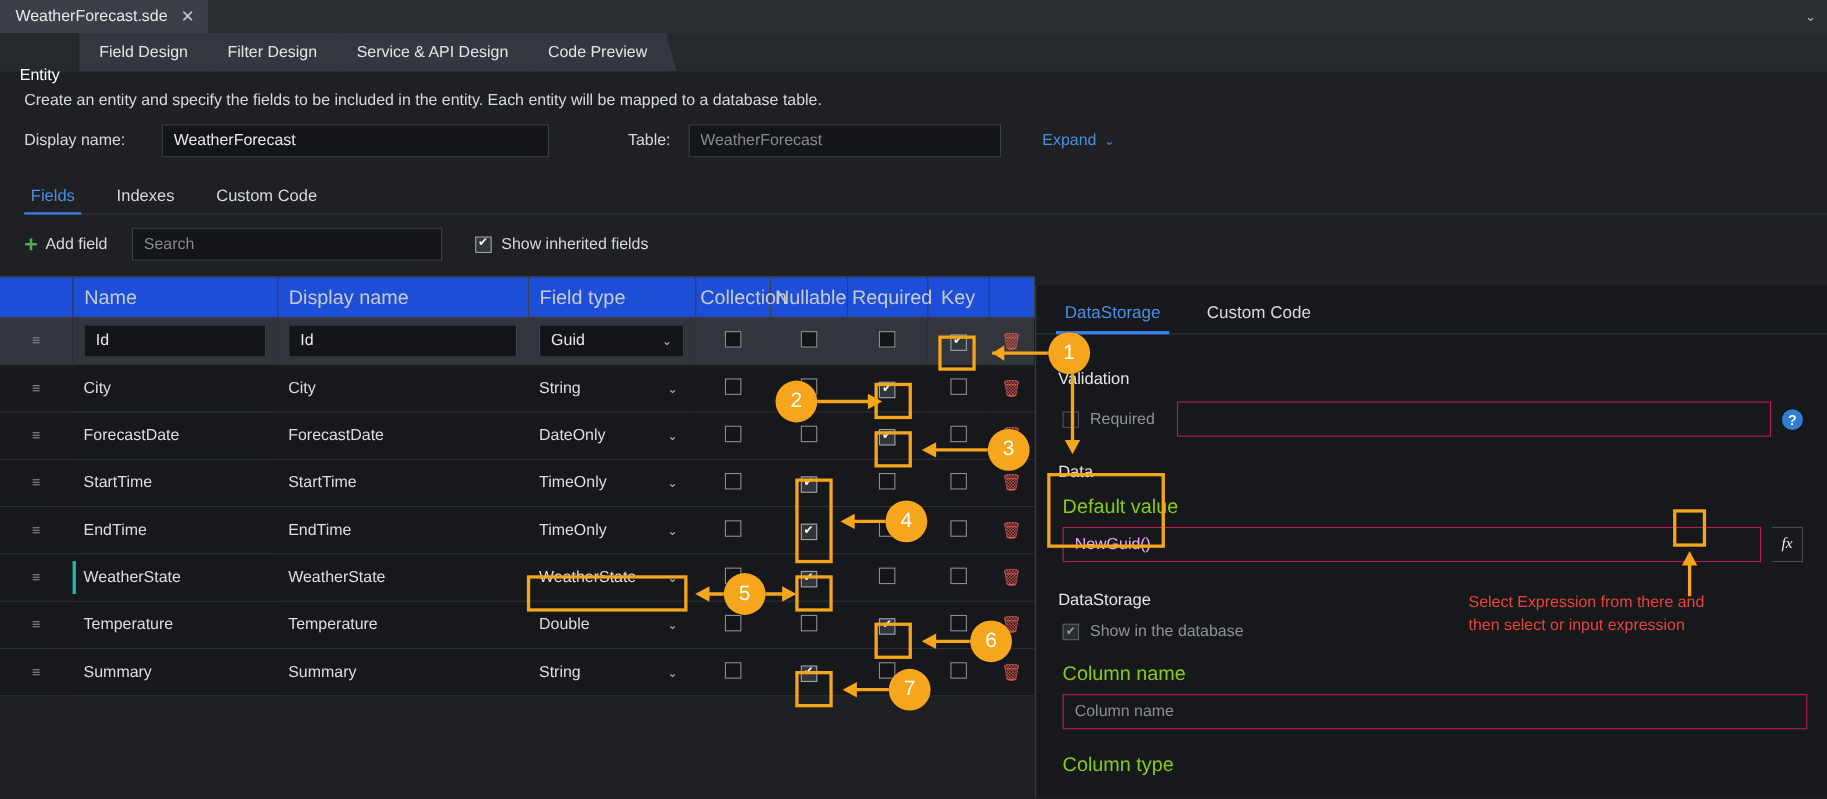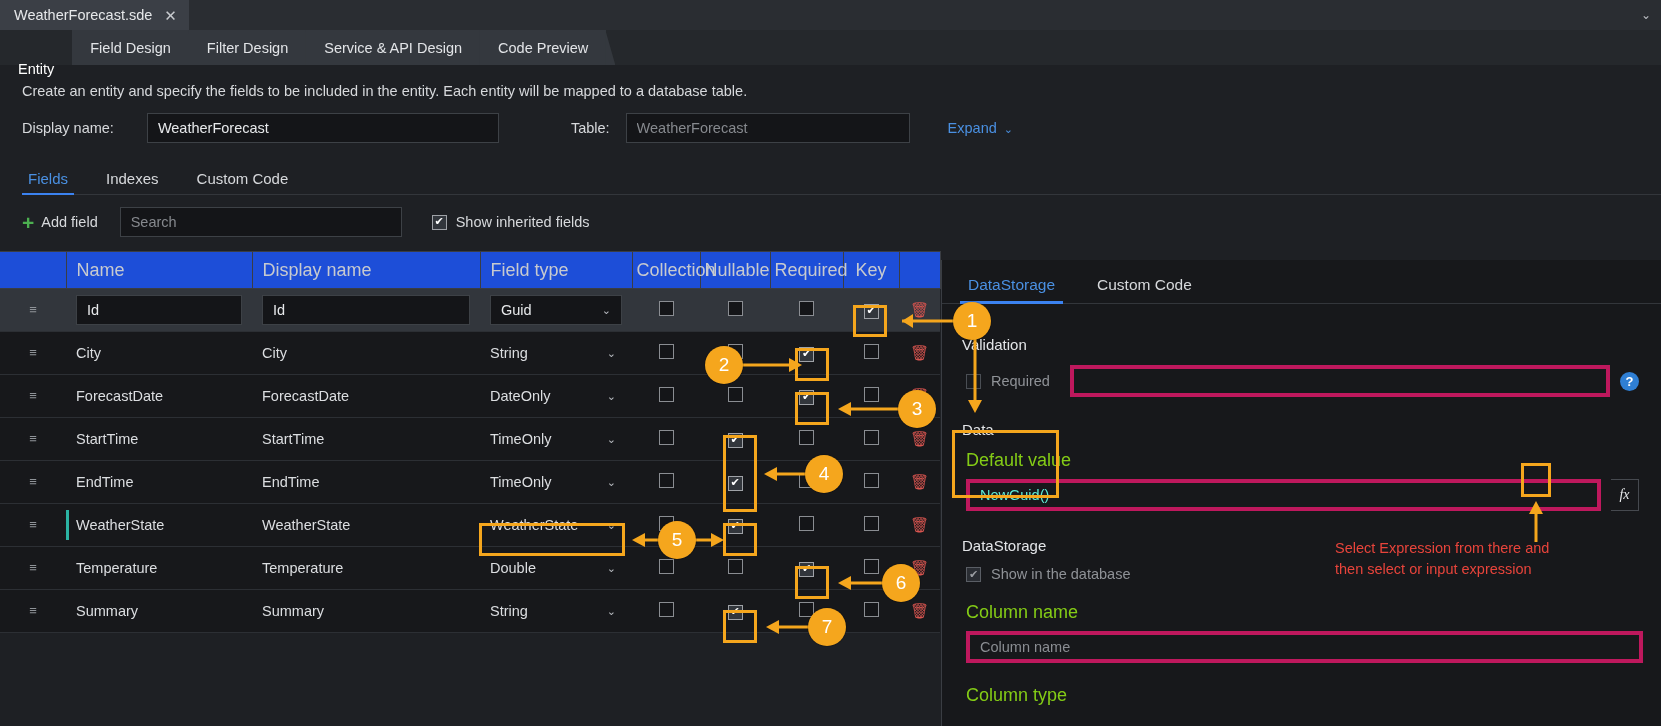--- a/index.html
+++ b/index.html
@@ -136,21 +136,21 @@
   }
   .rtabs { display:flex; align-items:flex-end; height:44px; border-bottom:1px solid #33363b; padding-left:20px; }
   .rtab { position:relative; padding:0 6px 9px 6px; margin-right:30px; font-size:15.5px; color:#d7d9dc; cursor:pointer; }
   .rtab.active { color:#4a90e2; }
   .rtab.active::after { content:""; position:absolute; left:-2px; right:-2px; bottom:-1px; height:3px; background:#3b82f0; }
   .rbody { padding:22px 22px 0 20px; }
   .sechead { font-size:15px; color:#e3e5e8; margin:0 0 12px 0; }
   .fieldlabel { font-size:18px; color:#84cc16; margin:0 0 8px 0; }
   .inline { display:flex; align-items:center; gap:10px; }
   .panelin {
-    background:#17181b; border:4px solid #be185d; color:#5eead4;
+    background:#17181b; border:1px solid #be185d; color:#f0abfc;
     height:32px; flex:1; padding:0 10px; font-size:14.5px;
     font-family:"Liberation Sans", sans-serif; outline:none;
   }
   .panelin::placeholder { color:#8a8d92; }
   .helpicon {
     width:19px; height:19px; border-radius:50%; background:#2f7fd4; color:#fff;
     font-size:13px; display:inline-flex; align-items:center; justify-content:center;
     flex:none; cursor:pointer; font-weight:bold;
   }
   .fxbtn {

